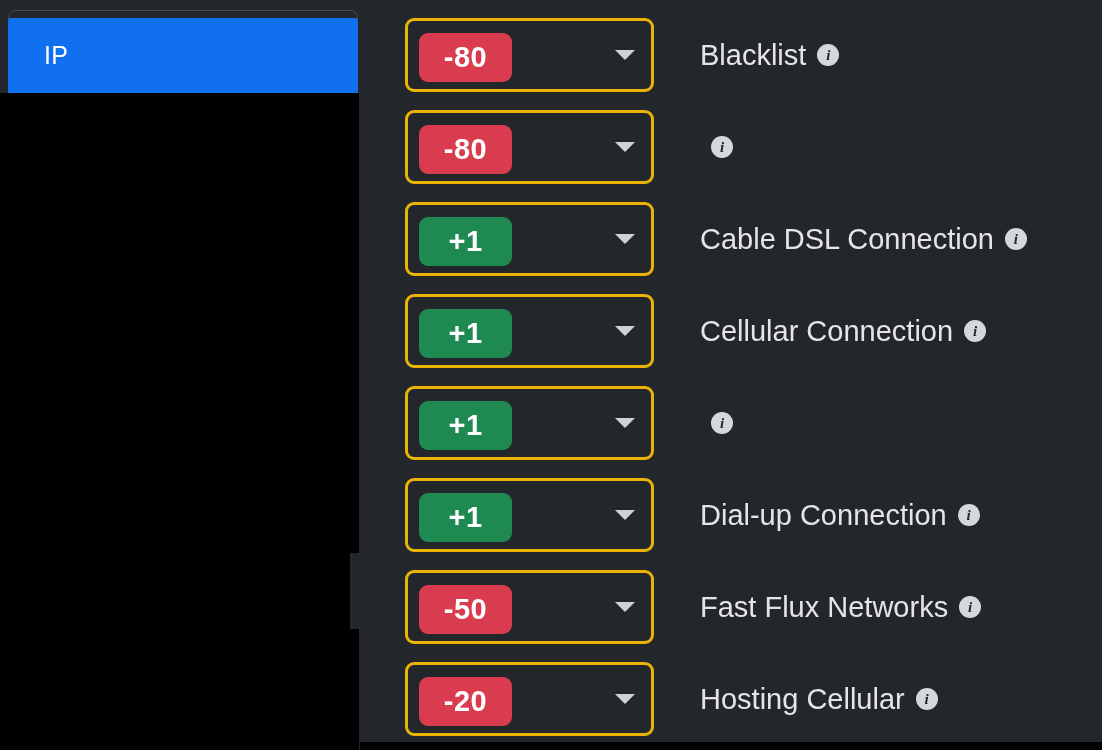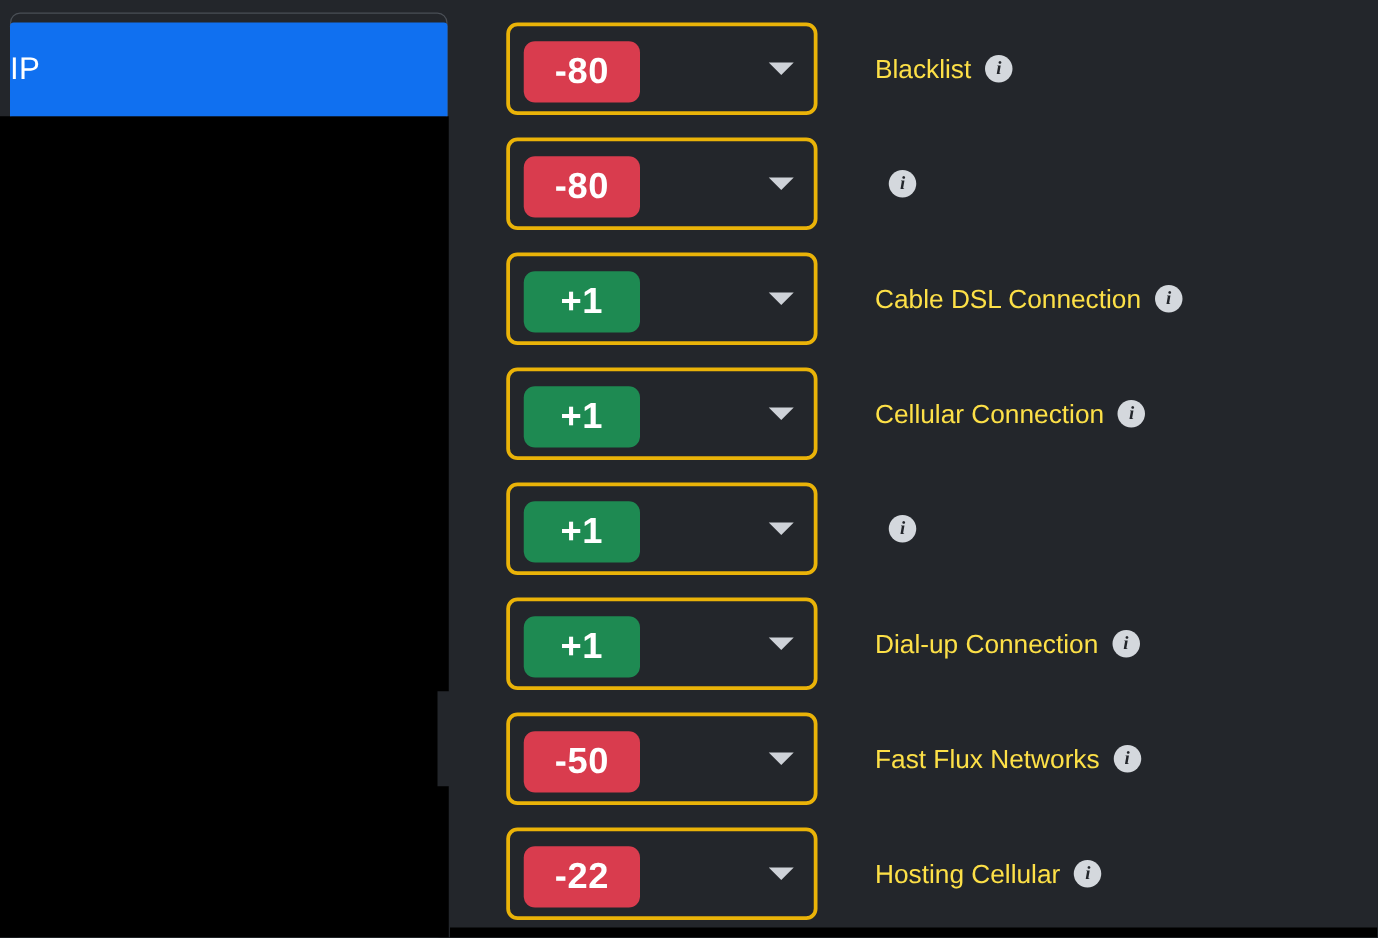--- a/index.html
+++ b/index.html
@@ -62,20 +62,21 @@
     position: absolute;
     left: 8px;
     top: 18px;
     width: 350px;
     height: 75px;
     background: #1070f0;
     border-radius: 3px 3px 0 0;
     display: flex;
     align-items: center;
     box-sizing: border-box;
+    padding-left: 36px;
   }
   .sidebar-item-label {
     color: #ffffff;
     font-size: 25px;
     letter-spacing: 0.2px;
     line-height: 1;
   }
 
   
   .settings-list {
@@ -135,22 +136,22 @@
   }
 
   .setting-label-wrap {
     display: flex;
     align-items: center;
     height: 74px;
     margin-left: 46px;
     white-space: nowrap;
   }
   .setting-label {
-    color: #fde047;
-    font-size: 21px;
+    color: #e5e5e5;
+    font-size: 29px;
     line-height: 1;
   }
   .info-icon {
     display: inline-flex;
     align-items: center;
     justify-content: center;
     width: 22px;
     height: 22px;
     border-radius: 50%;
     background: #d4d8dd;
@@ -253,21 +254,21 @@
           <div class="score-badge neg">-50</div>
           <div class="caret-icon"></div>
         </div>
         <div class="setting-label-wrap">
           <span class="setting-label">Fast Flux Networks</span>
           <span class="info-icon">i</span>
         </div>
       </div>
       <div class="setting-row">
         <div class="score-select">
-          <div class="score-badge neg">-22</div>
+          <div class="score-badge neg">-20</div>
           <div class="caret-icon"></div>
         </div>
         <div class="setting-label-wrap">
           <span class="setting-label">Hosting Cellular</span>
           <span class="info-icon">i</span>
         </div>
       </div>
     </div>
 
   <div class="bottom-strip"></div>

